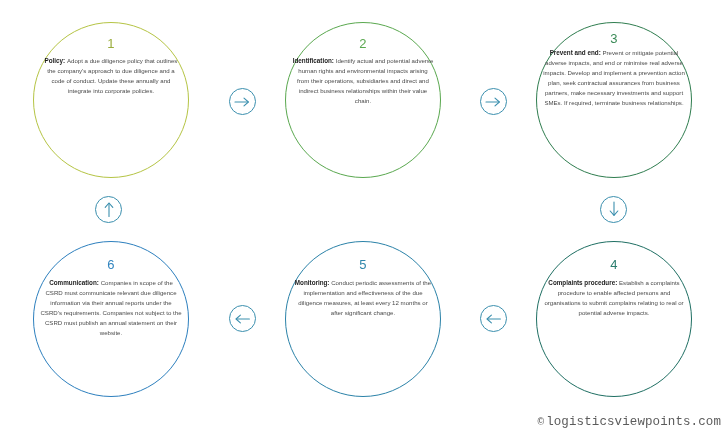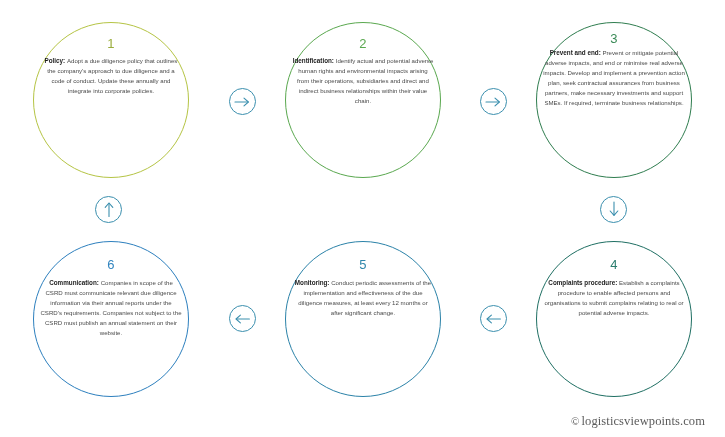--- a/index.html
+++ b/index.html
@@ -96,25 +96,25 @@
   .a12 { left: 229px; top: 88px; }
   .a23 { left: 480px; top: 88px; }
   .a34 { left: 600px; top: 196px; }
   .a45 { left: 480px; top: 305px; }
   .a56 { left: 229px; top: 305px; }
   .a61 { left: 95px;  top: 196px; }
 
   
   #watermark {
     position: absolute;
-    right: 20px;
+    right: 4px;
     bottom: 8px;
     font-size: 12.5px;
     color: #5b5b5b;
-    font-family: Liberation Serif, serif;
+    font-family: Liberation Mono, monospace;
     letter-spacing: 0.1px;
     white-space: nowrap;
   }
   #watermark .wm-c {
     font-size: 11px;
     margin-right: 2px;
   }
 </style>
 </head>
 <body>

